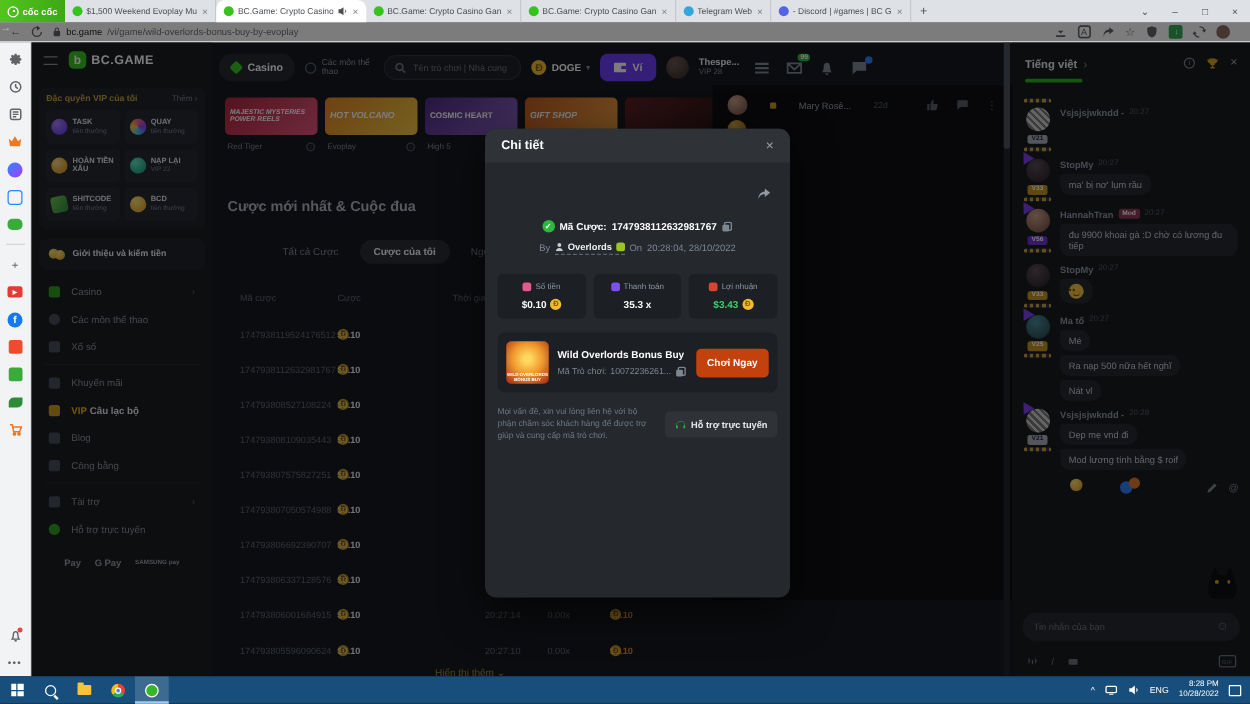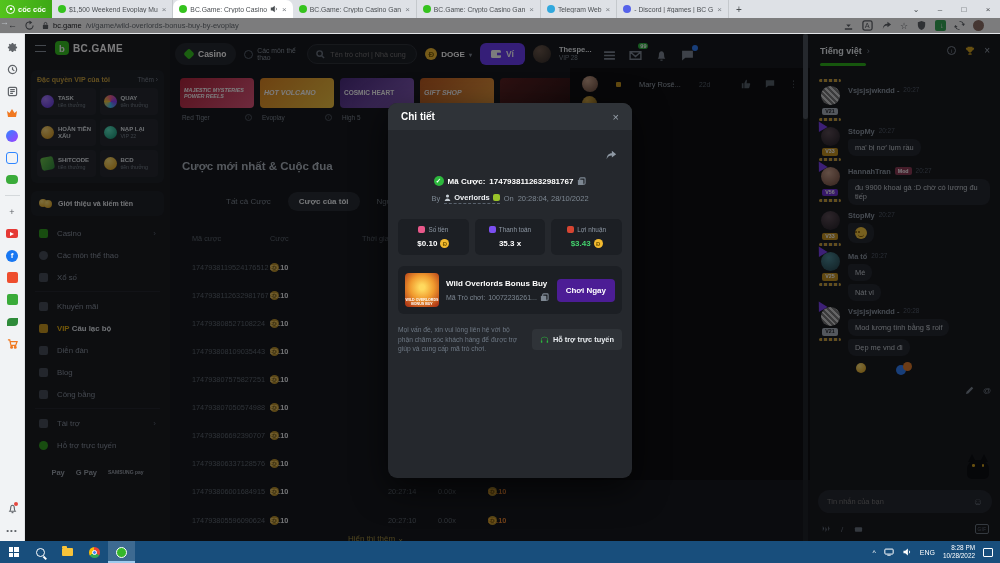--- a/index.html
+++ b/index.html
@@ -197,21 +197,21 @@
 .sico{width:7px;height:7px;border-radius:2px;flex:none}
 .sico.pink{background:#e8588a}.sico.purp{background:#7b4ff0}.sico.red{background:#d64532}
 .sval{margin-top:6px;font-size:8px;color:#fff;font-weight:bold;display:flex;align-items:center;justify-content:center;gap:3px}
 .sval.green{color:#43d16c}
 .gamecard{margin:11px 10px 0;background:#1c1f24;border-radius:6px;padding:7px;display:flex;gap:7px;align-items:center}
 .gthumb{width:34px;height:34px;border-radius:4px;background:radial-gradient(circle at 50% 42%,#ffd95e 10%,#f09a2e 46%,#b33c18 88%);flex:none;position:relative;overflow:hidden}
 .gtxt{position:absolute;left:0;right:0;bottom:1px;text-align:center;font-size:3.6px;color:#fff;font-weight:bold;line-height:4px}
 .ginfo{flex:1;min-width:0}
 .gt{font-size:8px;color:#fff;font-weight:bold;white-space:nowrap}
 .gcode{font-size:7px;color:#7d8792;display:flex;gap:3px;align-items:center;margin-top:5px}
-.play{background:#4c1d95;border-radius:4px;color:#fff;font-size:8px;font-weight:bold;padding:7px 9px;flex:none}
+.play{background:#c2410c;border-radius:4px;color:#fff;font-size:8px;font-weight:bold;padding:7px 9px;flex:none}
 .noterow{margin:11px 10px 0;display:flex;gap:8px;align-items:center}
 .note{flex:1;font-size:6.7px;color:#6e7884;line-height:9.5px}
 .support{background:#2f3338;border-radius:4px;padding:6px 8px;color:#e8ecef;font-size:7.4px;font-weight:bold;display:flex;gap:4px;align-items:center;flex:none}
 .hp{width:9px;height:9px;fill:#2db83d}
 
 .taskbar{position:absolute;left:0;bottom:0;width:1000px;height:22px;background:#184e7c;display:flex;align-items:center;z-index:90}
 .tbi{width:27px;height:22px;display:flex;align-items:center;justify-content:center;flex:none}
 .tbi.active{background:rgba(255,255,255,.16);box-shadow:inset 0 -2px 0 #9ecbee}
 .winlogo{width:10px;height:10px;display:grid;grid-template-columns:1fr 1fr;gap:1px}
 .winlogo i{background:#fff}
@@ -473,24 +473,20 @@
         <div class="mitem">
             <span class="mic"></span>
             <span>Khuyến mãi</span>
           </div>
         <div class="mitem">
             <span class="mic gold"></span>
             <span><span class="vpre">VIP</span> <span class="wlab">Câu lạc bộ</span></span>
           </div>
         <div class="mitem">
             <span class="mic"></span>
-            <span>Diễn đàn</span>
-          </div>
-        <div class="mitem">
-            <span class="mic"></span>
             <span>Blog</span>
           </div>
         <div class="mitem">
             <span class="mic"></span>
             <span>Công bằng</span>
           </div>
         <div class="msep"></div>
         <div class="mitem">
             <span class="mic"></span>
             <span>Tài trợ</span>
@@ -824,39 +820,40 @@
               </div>
             <span class="vb gld">V25</span>
             <div class="dots"></div>
           </div>
           <div class="mb">
             <div class="mn">
                 <span>Ma tổ</span>
                 <span class="mt">20:27</span>
               </div>
             <div class="bubwrap"><span class="bub">Mé</span></div>
+            <div class="bubwrap"><span class="bub">Ra nạp 500 nữa hết nghĩ</span></div>
             <div class="bubwrap"><span class="bub">Nát vl</span></div>
           </div>
         </div>
 
         <div class="msg">
           <div class="mleft">
             <div class="mav" style="background:repeating-linear-gradient(45deg,#777 0 2px,#ccc 2px 4px)">
                 <div class="hat"></div>
               </div>
             <span class="vb sil">V21</span>
             <div class="dots"></div>
           </div>
           <div class="mb">
             <div class="mn">
                 <span>Vsjsjsjwkndd -</span>
                 <span class="mt">20:28</span>
               </div>
+            <div class="bubwrap"><span class="bub">Dẹp mẹ vnd đi</span></div>
             <div class="bubwrap"><span class="bub">Mod lương tính bằng $ roif</span></div>
-            <div class="bubwrap"><span class="bub">Dẹp mẹ vnd đi</span></div>
             <div class="coinsrow">
               <span class="ccoin"></span>
               <span class="cpairw">
                   <i class="blue"></i>
                   <i class="org"></i>
                 </span>
             </div>
           </div>
         </div>
       </div>

